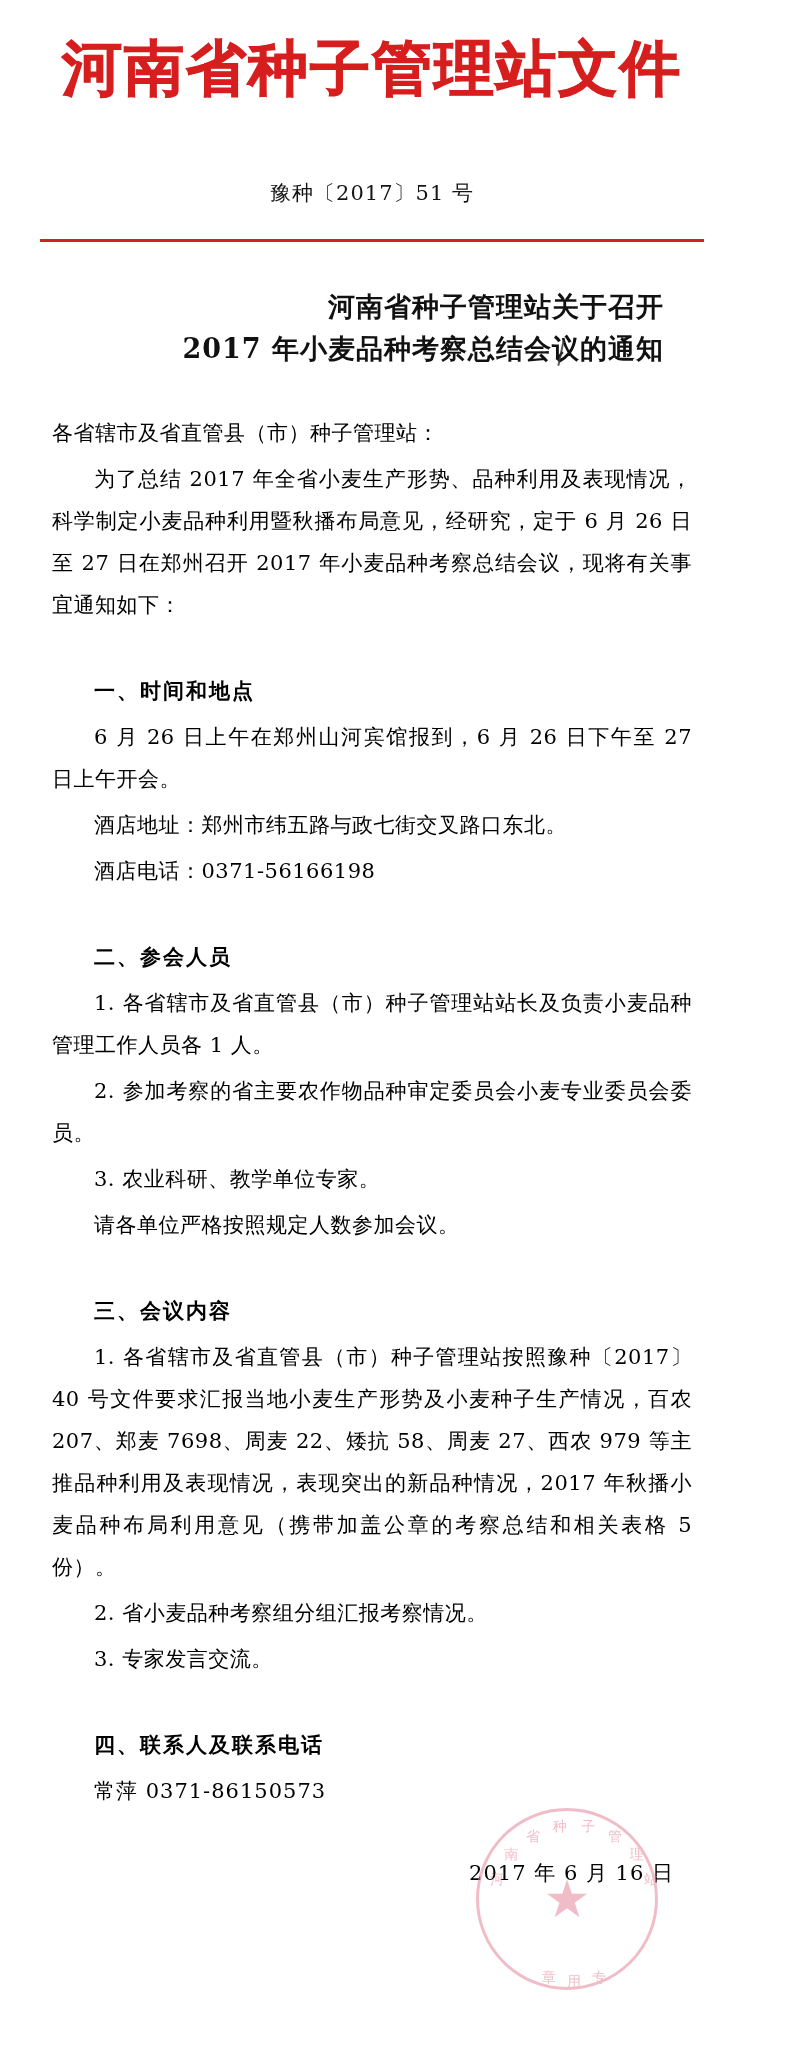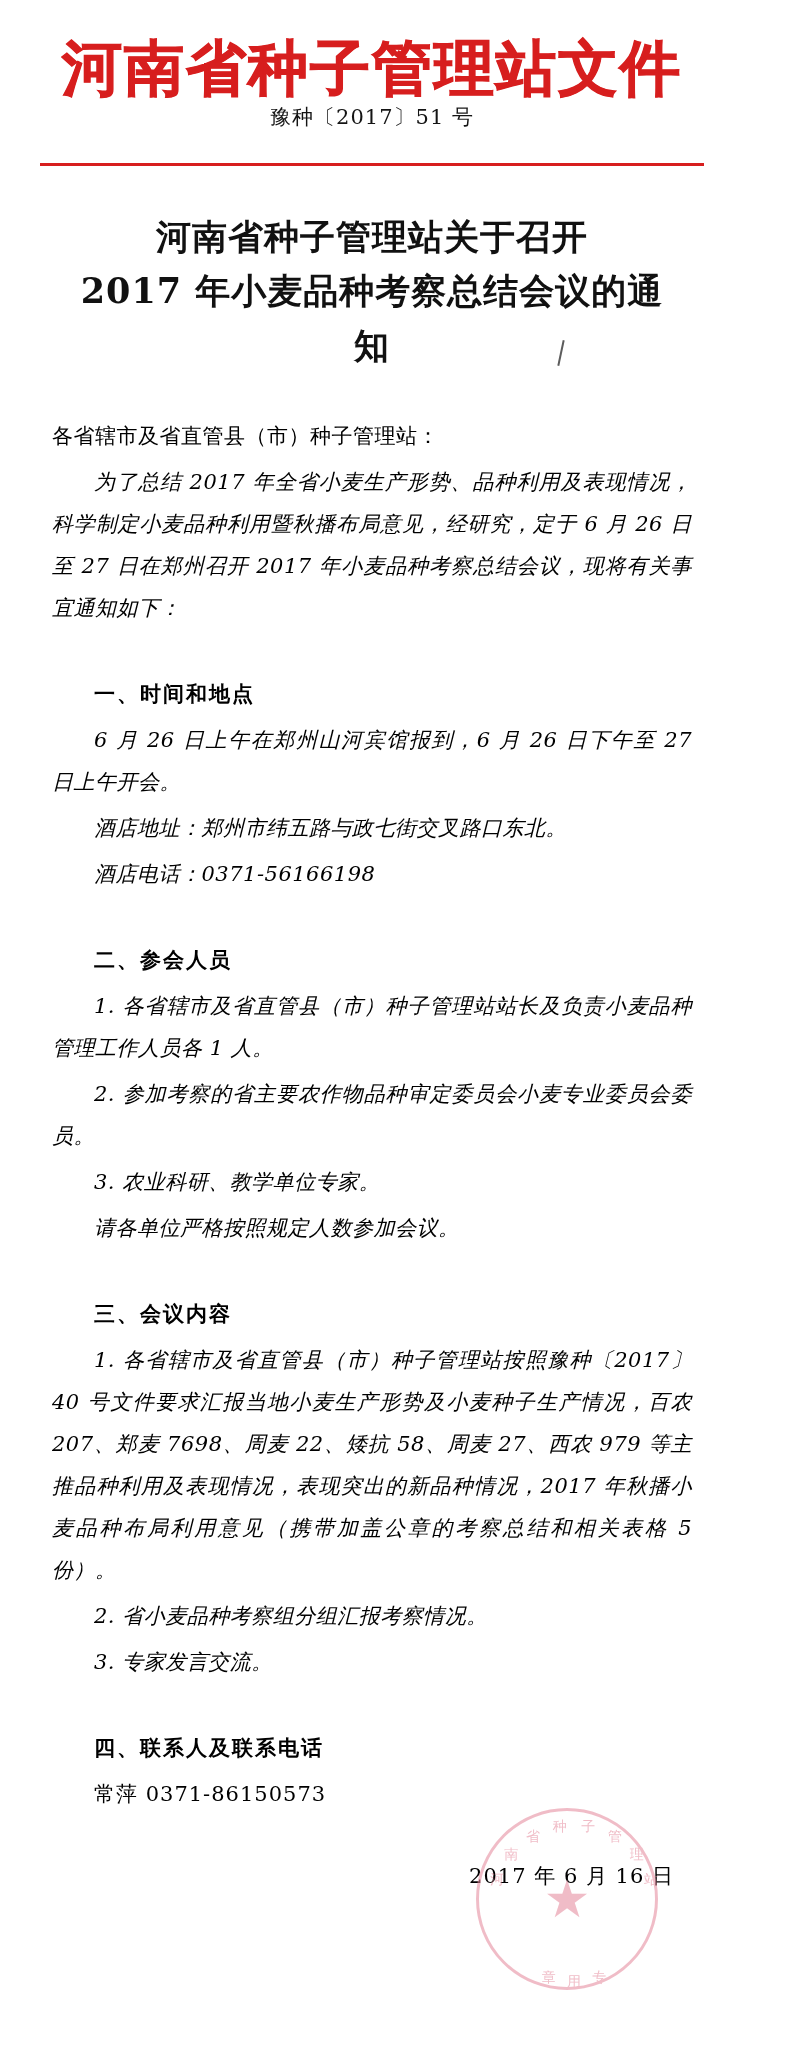--- a/index.html
+++ b/index.html
@@ -33,56 +33,56 @@
     font-family: "DejaVu Serif", "Liberation Serif", serif;
     font-weight: bold;
     font-size: 60px;
     letter-spacing: 2px;
     line-height: 1.15;
     white-space: nowrap;
     -webkit-text-stroke: 1px #d71e1e;
   }
   .doc-number {
     text-align: center;
+    margin-top: 76px;
     font-size: 21px;
     letter-spacing: 1px;
     color: #141414;
     font-family: "DejaVu Serif", "Liberation Serif", serif;
   }
   .red-rule {
     margin: 32px 40px 0 40px;
     height: 3px;
     background: #d71e1e;
   }
   
   .doc-title {
-    text-align: center;
+    text-align: right;
     margin: 44px 80px 0 80px;
-    font-size: 35px;
+    font-size: 27px;
     font-weight: bold;
     line-height: 1.55;
     letter-spacing: 1px;
     color: #111;
   }
   .doc-title .line { display: block; }
   
   .body {
     margin: 42px 52px 0 52px;
     font-size: 21px;
     line-height: 2.0;
     letter-spacing: 0.5px;
     color: #000000;
     text-align: justify;
   }
   .p {
     margin: 0 0 4px 0;
   }
   .p.indent {
     text-indent: 2em;
-    font-style: italic;
   }
   .p.heading {
     text-indent: 2em;
     font-weight: bold;
     letter-spacing: 2px;
     margin-top: 44px;
   }
   .p.signature {
     text-align: right;
     margin-top: 40px;

